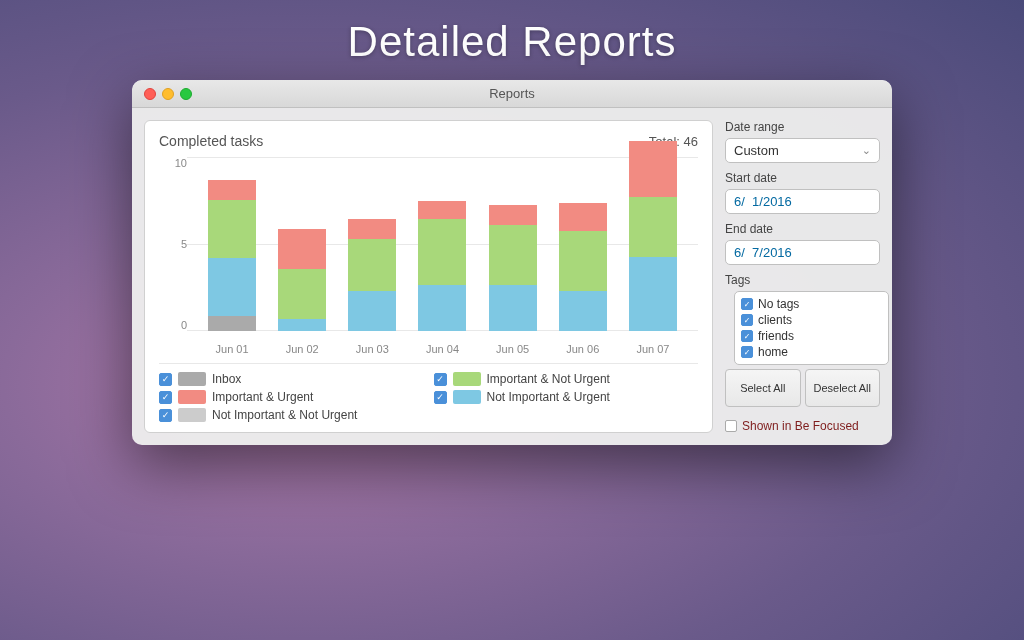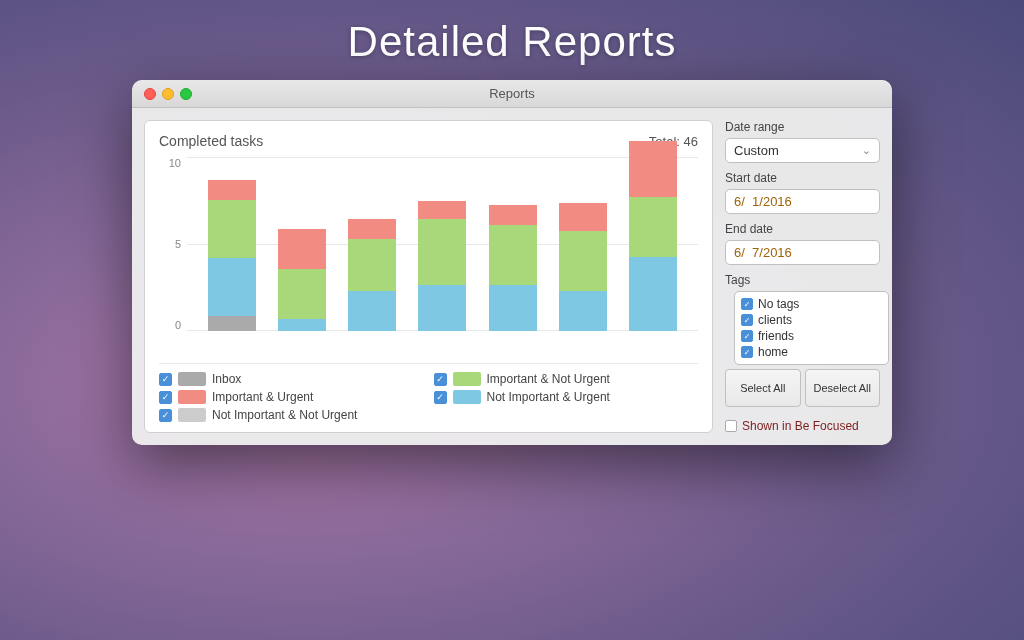--- a/index.html
+++ b/index.html
@@ -108,21 +108,21 @@
 
     .chart-area {
       flex: 1;
       position: relative;
       padding-left: 28px;
       padding-bottom: 24px;
     }
 
     .y-axis-labels {
       position: absolute;
-      left: 0;
+      left: 6px;
       top: 0;
       bottom: 24px;
       display: flex;
       flex-direction: column;
       justify-content: space-between;
       padding-bottom: 0;
     }
 
     .y-label {
       font-size: 11px;
@@ -273,21 +273,21 @@
       font-size: 11px;
     }
 
     .date-input {
       width: 100%;
       background: white;
       border: 1px solid #c0c0c0;
       border-radius: 5px;
       padding: 4px 8px;
       font-size: 13px;
-      color: #a16207;
+      color: #0369a1;
       outline: none;
     }
 
     .tags-box {
       width: 100%;
       background: white;
       border: 1px solid #c0c0c0;
       border-radius: 5px;
       padding: 4px 6px;
       max-height: 100px;
@@ -442,20 +442,29 @@
             </div>
             <div class="bar-group">
               <div class="bar-stack">
                 <div class="bar-segment" style="height: 74px; background: rgb(126, 200, 227);"></div>
                 <div class="bar-segment" style="height: 60px; background: rgb(168, 216, 122);"></div>
                 <div class="bar-segment" style="height: 56px; background: rgb(242, 139, 130);"></div>
               </div>
             </div>
           </div>
 
+        <div class="x-labels" id="x-labels">
+        <div class="x-label">Jun 01</div>
+            <div class="x-label">Jun 02</div>
+            <div class="x-label">Jun 03</div>
+            <div class="x-label">Jun 04</div>
+            <div class="x-label">Jun 05</div>
+            <div class="x-label">Jun 06</div>
+            <div class="x-label">Jun 07</div>
+          </div>
       </div>
 
       <div class="legend">
         <div class="legend-item">
           <div class="legend-checkbox"></div>
           <div class="legend-swatch" style="background:#aaaaaa;"></div>
           <span>Inbox</span>
         </div>
         <div class="legend-item">
           <div class="legend-checkbox"></div>

